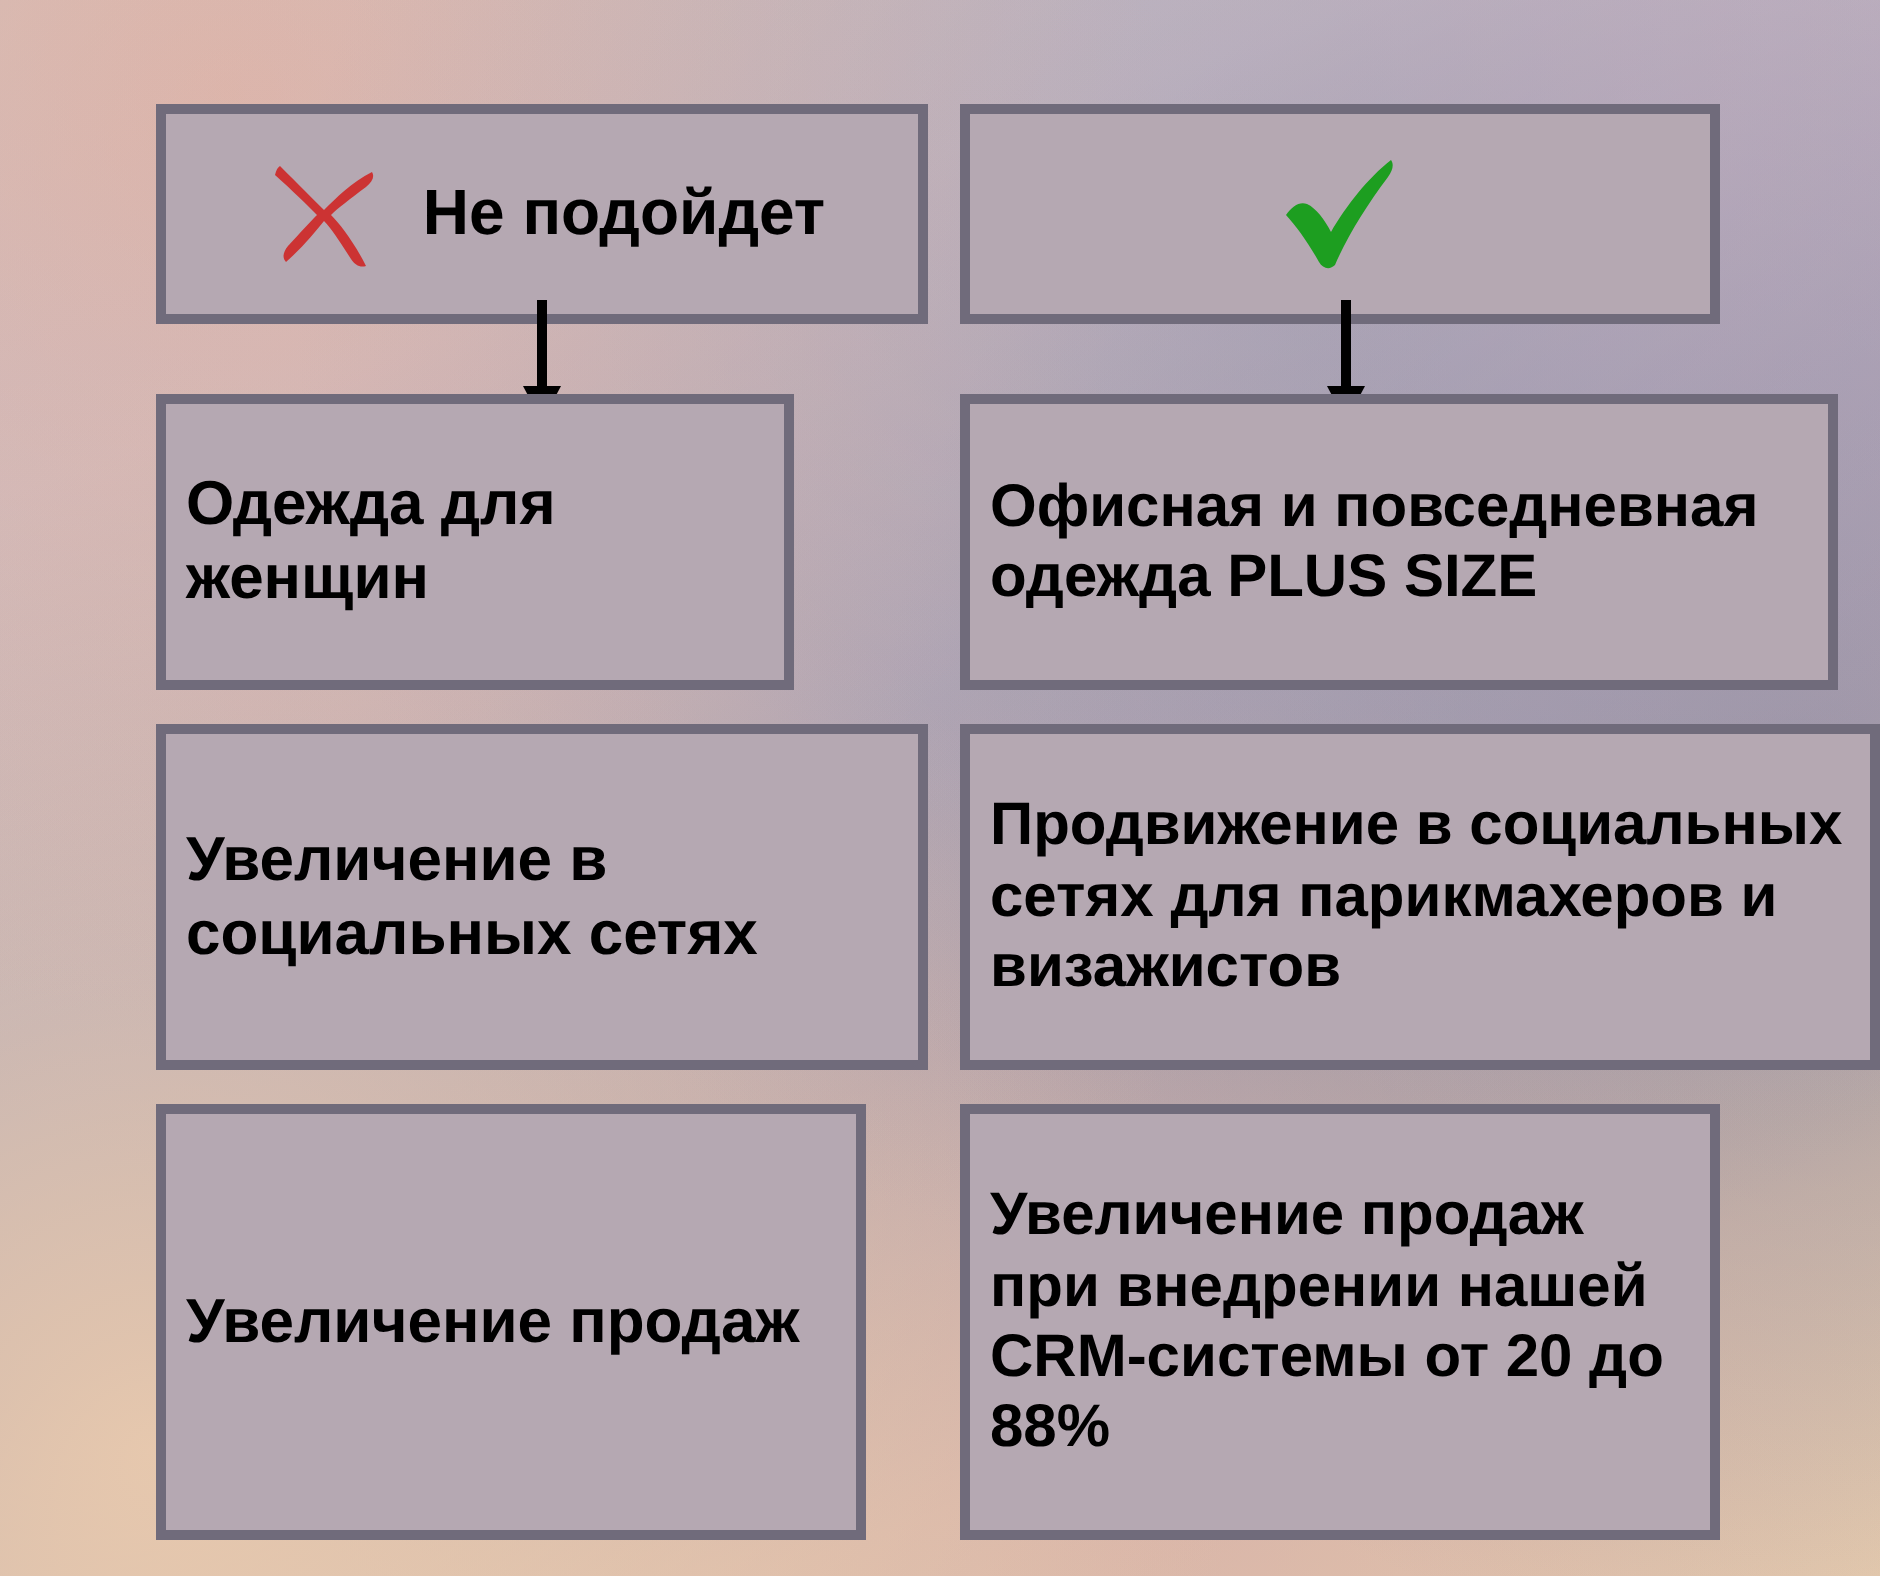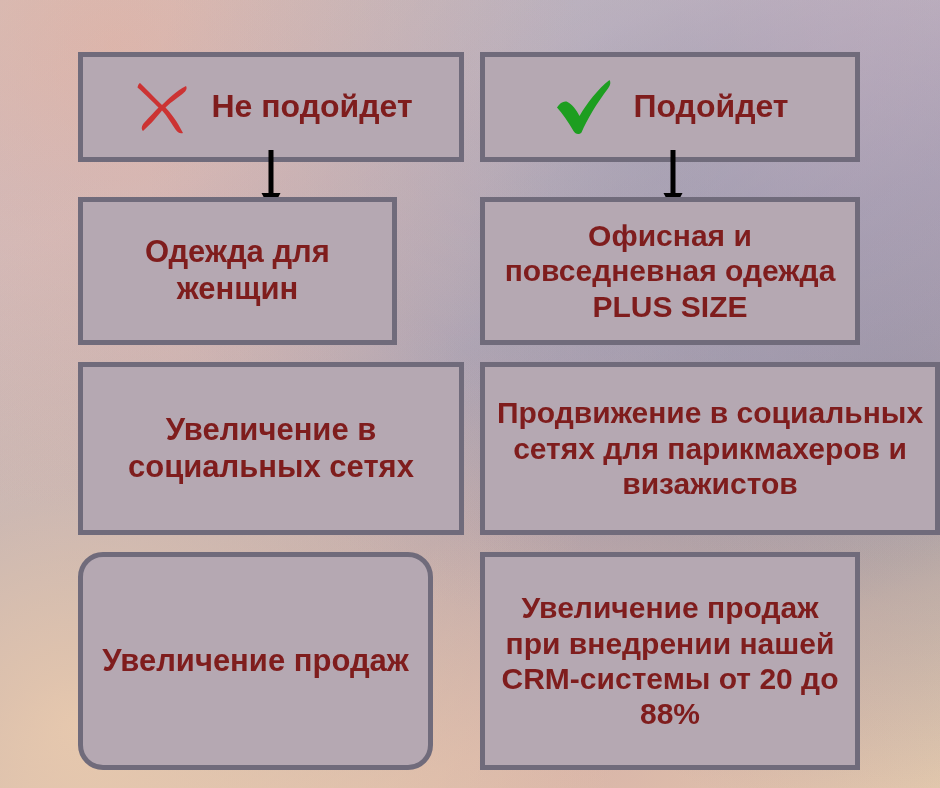--- a/index.html
+++ b/index.html
@@ -38,22 +38,22 @@
   
   .col { position: absolute; }
   .card {
     position: absolute;
     box-sizing: border-box;
     background: #b5a8b2;
     border: 5px solid #706b7b;
     display: flex;
     align-items: center;
     justify-content: center;
-    text-align: center;
-    color: #7f1d1d;
+    text-align: left;
+    color: #000000;
     font-weight: bold;
     line-height: 1.18;
     padding: 4px 10px;
   }
   .card .txt { display: block; width: 100%; }
 
   
   .card.header {
     flex-direction: row;
     gap: 16px;
@@ -94,44 +94,43 @@
     </span>
 
     <div class="card f31" style="left:78px; top:197px; width:319px; height:148px;">
       <span class="txt">Одежда для женщин</span>
     </div>
 
     <div class="card f31" style="left:78px; top:362px; width:386px; height:173px;">
       <span class="txt">Увеличение в социальных сетях</span>
     </div>
 
-    <div class="card f31" style="left:78px; top:552px; width:355px; height:218px;border-radius:25px;">
+    <div class="card f31" style="left:78px; top:552px; width:355px; height:218px;">
       <span class="txt">Увеличение продаж</span>
     </div>
   </div>
 
   <div class="col">
 
     <div class="card header f32" style="left:480px; top:52px; width:380px; height:110px;">
       <span class="ico">
         <svg width="66" height="66" viewBox="0 0 66 66" aria-hidden="true">
           <path d="M6 33.5 C 9 29, 13 26.5, 16.5 28 C 21 30, 25.5 36, 28.5 42 C 36 29, 47 15, 58.5 6 C 60 8, 59.5 11, 57 14.5 C 46 29, 36 45.5, 30.5 58.5 C 28 61, 24.5 60.5, 22.5 57 C 17.5 48, 11.5 39.5, 6 33.5 Z" fill="#1d9e20"></path>
         </svg>
       </span>
-      <span class="txt">Подойдет</span>
     </div>
 
     <span class="arrow" style="left:660px; top:150px;">
       <svg width="26" height="62" viewBox="0 0 26 62" aria-hidden="true">
         <line x1="13" y1="0" x2="13" y2="47" stroke="#000000" stroke-width="5"></line>
         <path d="M13 61 L3.5 43 L22.5 43 Z" fill="#000000"></path>
       </svg>
     </span>
 
-    <div class="card f30" style="left:480px; top:197px; width:380px; height:148px;">
+    <div class="card f30" style="left:480px; top:197px; width:439px; height:148px;">
       <span class="txt">Офисная и повседневная одежда PLUS SIZE</span>
     </div>
 
     <div class="card f30" style="left:480px; top:362px; width:460px; height:173px;">
       <span class="txt">Продвижение в социальных сетях для парикмахеров и визажистов</span>
     </div>
 
     <div class="card f30" style="left:480px; top:552px; width:380px; height:218px;">
       <span class="txt">Увеличение продаж при внедрении нашей CRM-системы от 20 до 88%</span>
     </div>

